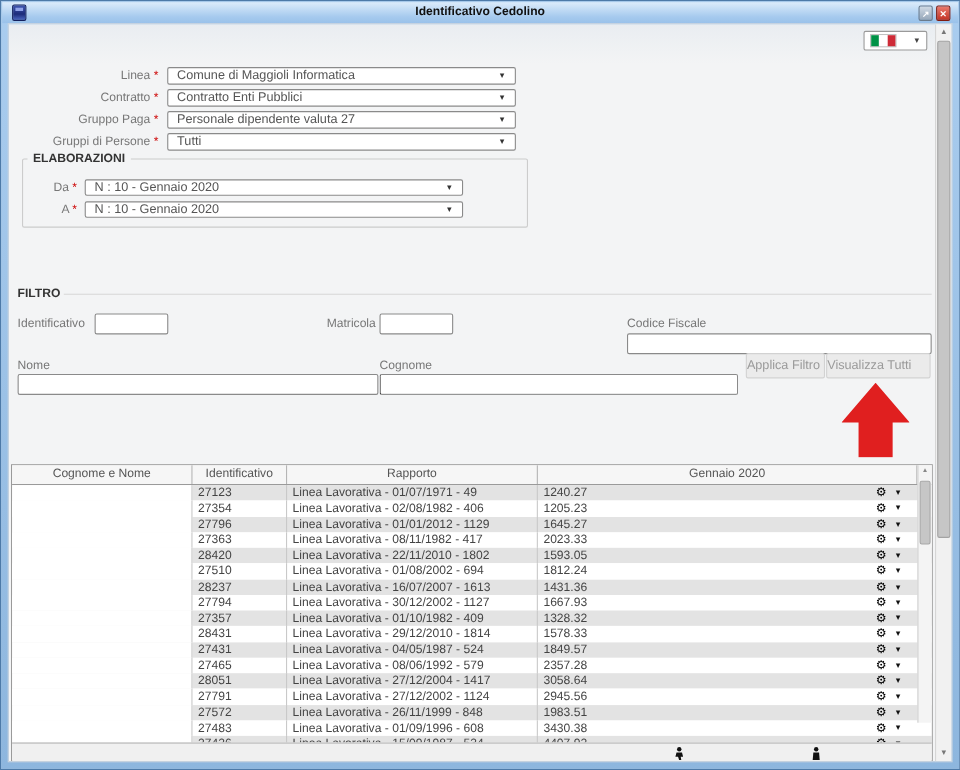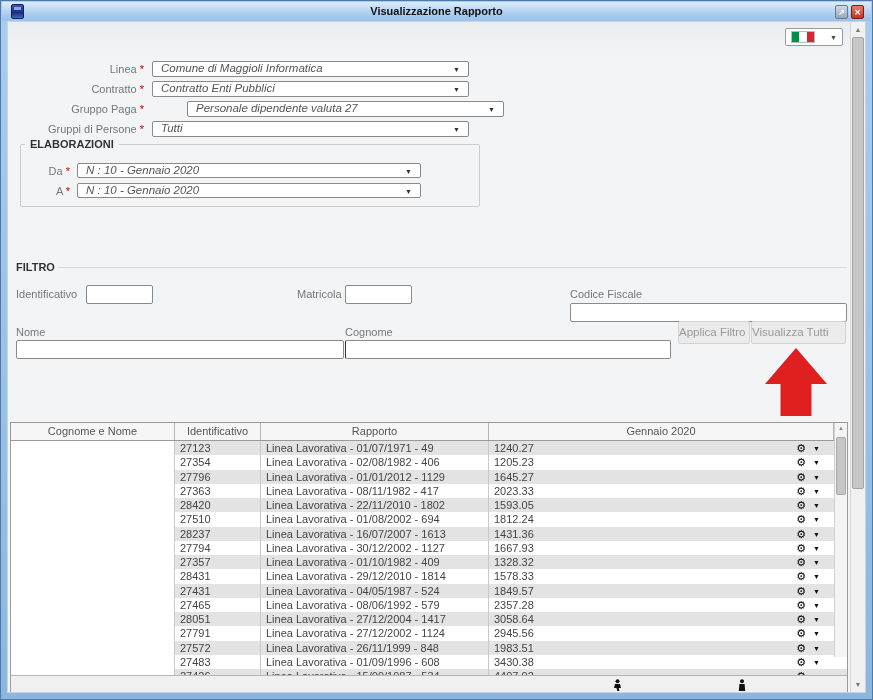--- a/index.html
+++ b/index.html
@@ -34,21 +34,21 @@
     border:1px solid #9a9a9a; border-radius:2px; display:flex; align-items:center; padding:0 5px; }
   .flag { width:24px; height:12px; border:1px solid #bbb; display:flex; }
   .flag i { flex:1; } 
   .lang .caret { margin-left:auto; font-size:7px; color:#444; }
 
   
   .frow { position:absolute; left:0; height:17px; display:flex; align-items:center; }
   .flabel { width:144px; text-align:right; font-size:11px; color:#777; padding-right:8px; white-space:nowrap; }
   .req { color:#c00; }
   .selectbox { position:relative; background:#fff; border:1px solid #8a8a8a; border-radius:2px;
-    height:16px; display:flex; font-size:11.5px; color:#555; padding:0 18px 0 8px;font-style:italic; }
+    height:16px; display:flex; align-items:center; font-size:11.5px; color:#555; padding:0 18px 0 8px; }
   .selectbox .caret { position:absolute; right:8px; top:4px; font-size:7px; color:#333; }
   .w-main { width:317px; }
 
   
   .fieldset { position:absolute; left:12px; top:122px; width:460px; height:63px;
     border:1px solid #ccc; border-radius:2px; }
   .fieldset .legend { position:absolute; top:-7px; left:4px; background:#f3f4f5;
     font-size:11px; font-weight:bold; color:#333; padding:0 5px; }
   .erow { position:absolute; display:flex; align-items:center; }
   .elabel { width:48px; text-align:right; font-size:11px; color:#777; padding-right:7px; white-space:nowrap; }
@@ -94,21 +94,21 @@
   .gfoot svg { position:absolute; top:3px; }
 
   .personsvg { fill:#111; }
 </style>
 </head>
 <body>
 
 <div class="window">
   <div class="titlebar">
     <div class="app-icon"></div>
-    <div class="title">Visualizzazione Rapporto</div>
+    <div class="title">Identificativo Cedolino</div>
     <div class="winbtn btn-max">↗</div>
     <div class="winbtn btn-close">✕</div>
   </div>
 
   <div class="content">
 
     <div class="lang">
       <span class="flag">
         <i style="background:#009246"></i>
           <i style="background:#fff"></i>
@@ -124,21 +124,21 @@
         <span class="caret">▼</span>
       </div>
     </div>
     <div class="frow" style="top:58px;">
       <span class="flabel"><span>Contratto</span> <span class="req">*</span></span>
       <div class="selectbox w-main">
         <span>Contratto Enti Pubblici</span>
         <span class="caret">▼</span>
       </div>
     </div>
-    <div class="frow" style="top:78px;gap:35px;">
+    <div class="frow" style="top:78px;">
       <span class="flabel"><span>Gruppo Paga</span> <span class="req">*</span></span>
       <div class="selectbox w-main">
         <span>Personale dipendente valuta 27</span>
         <span class="caret">▼</span>
       </div>
     </div>
     <div class="frow" style="top:98px;">
       <span class="flabel"><span>Gruppi di Persone</span> <span class="req">*</span></span>
       <div class="selectbox w-main">
         <span>Tutti</span>

